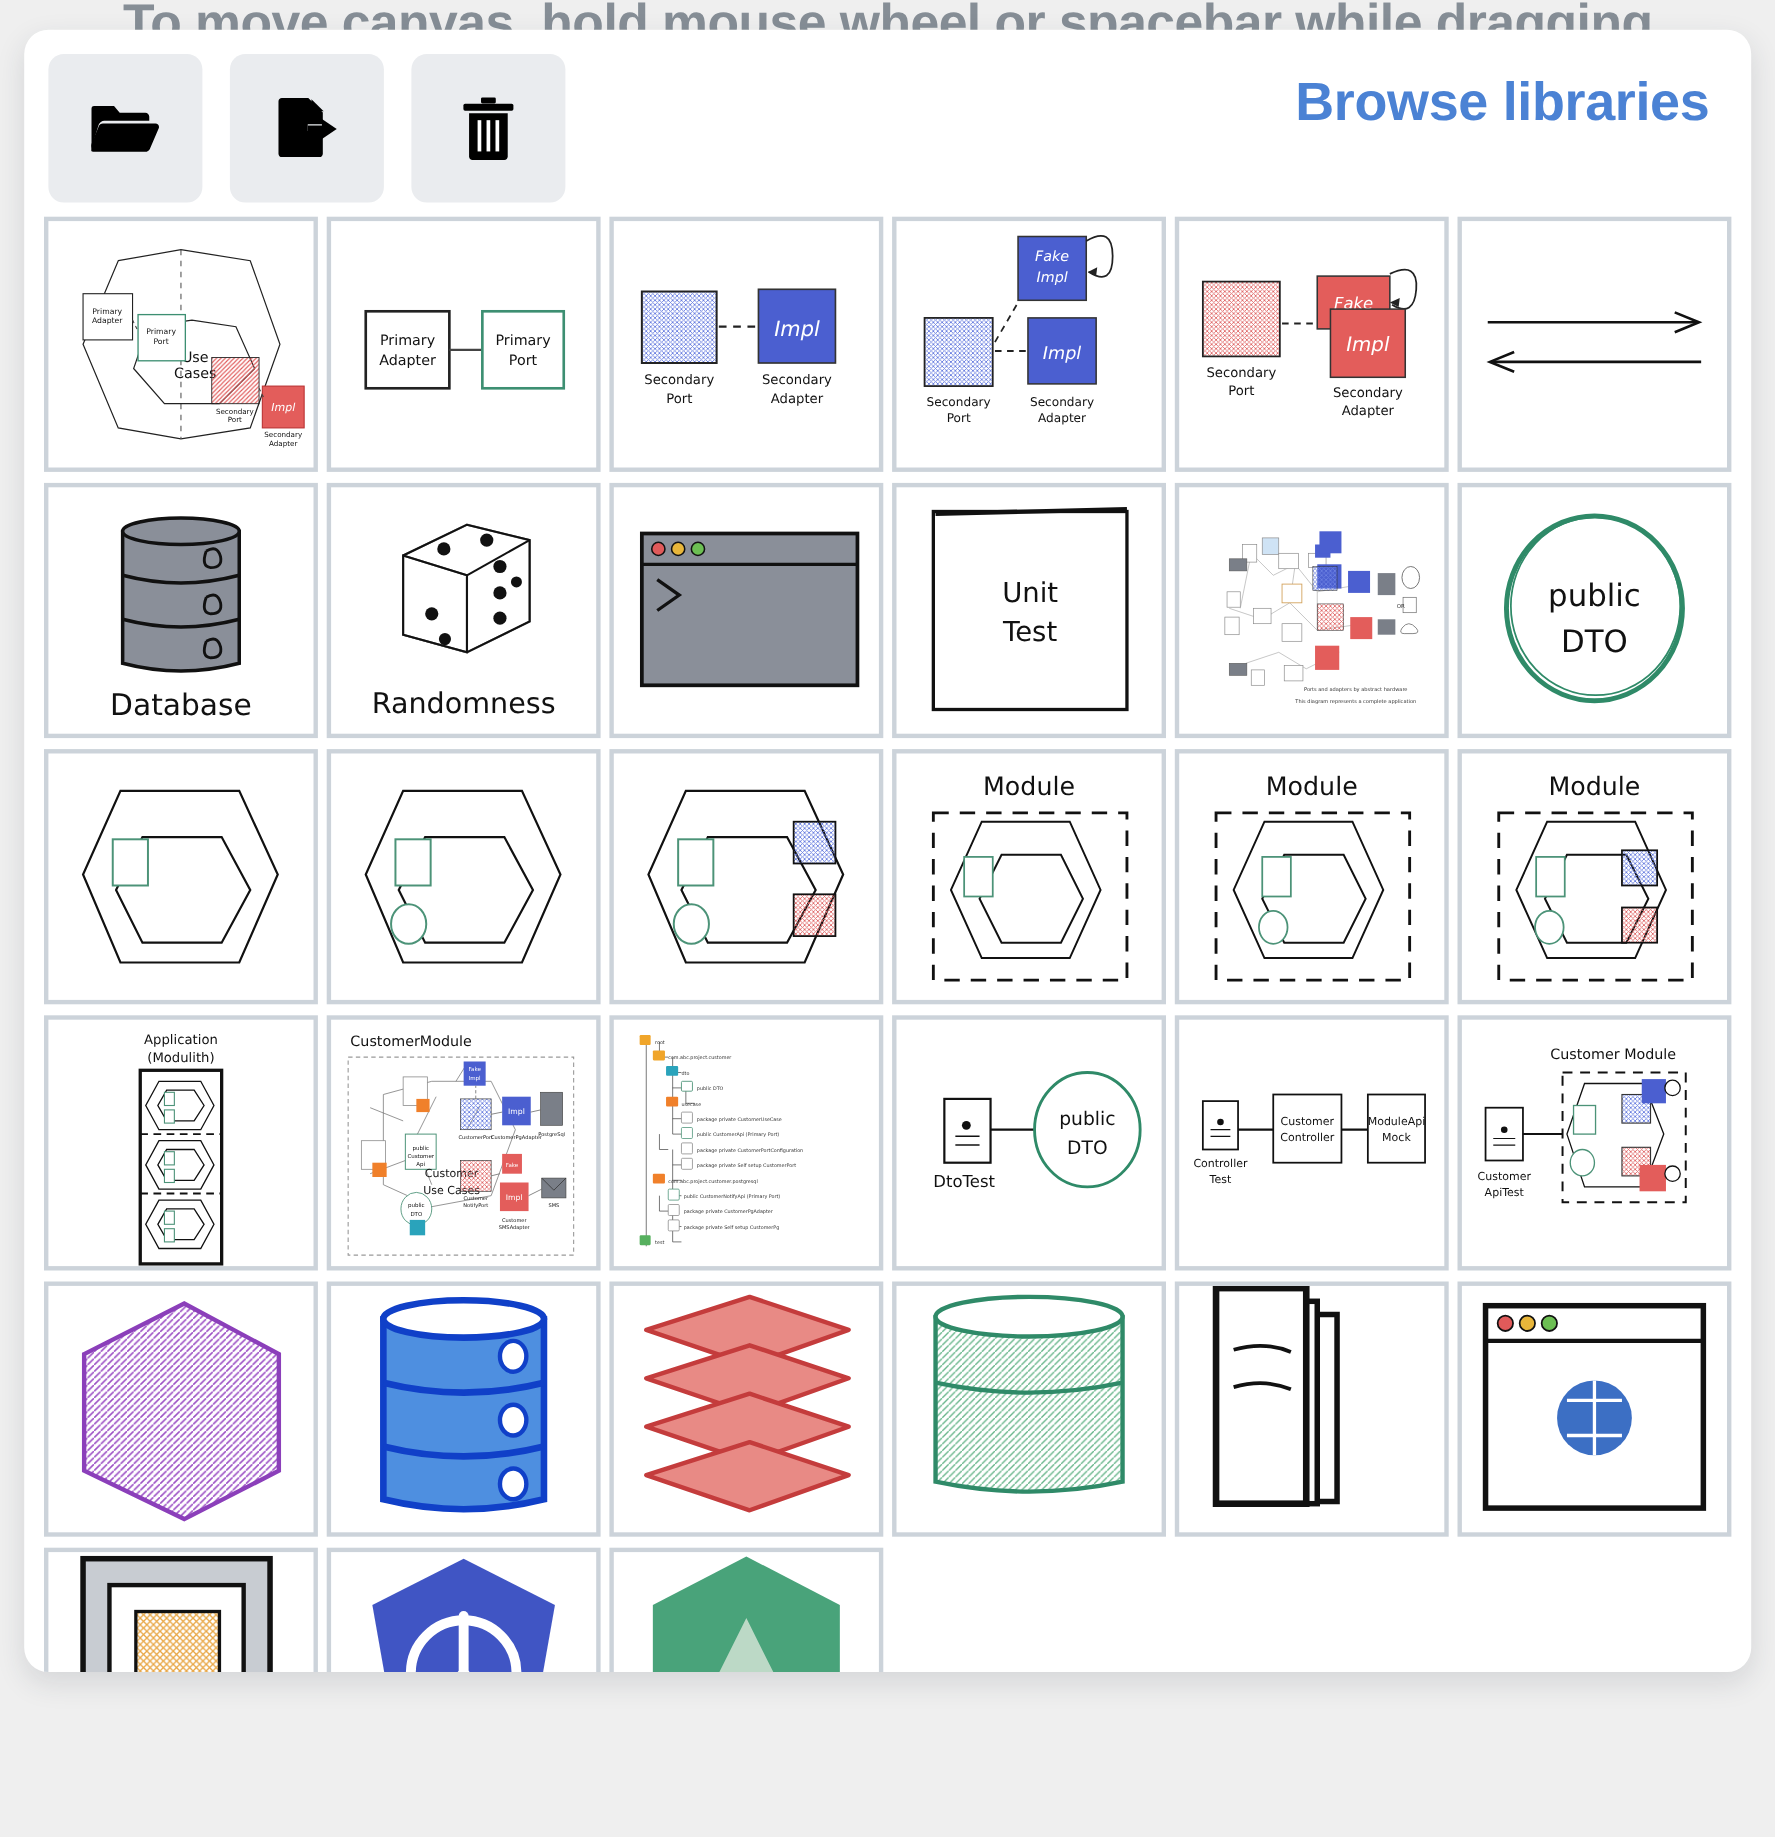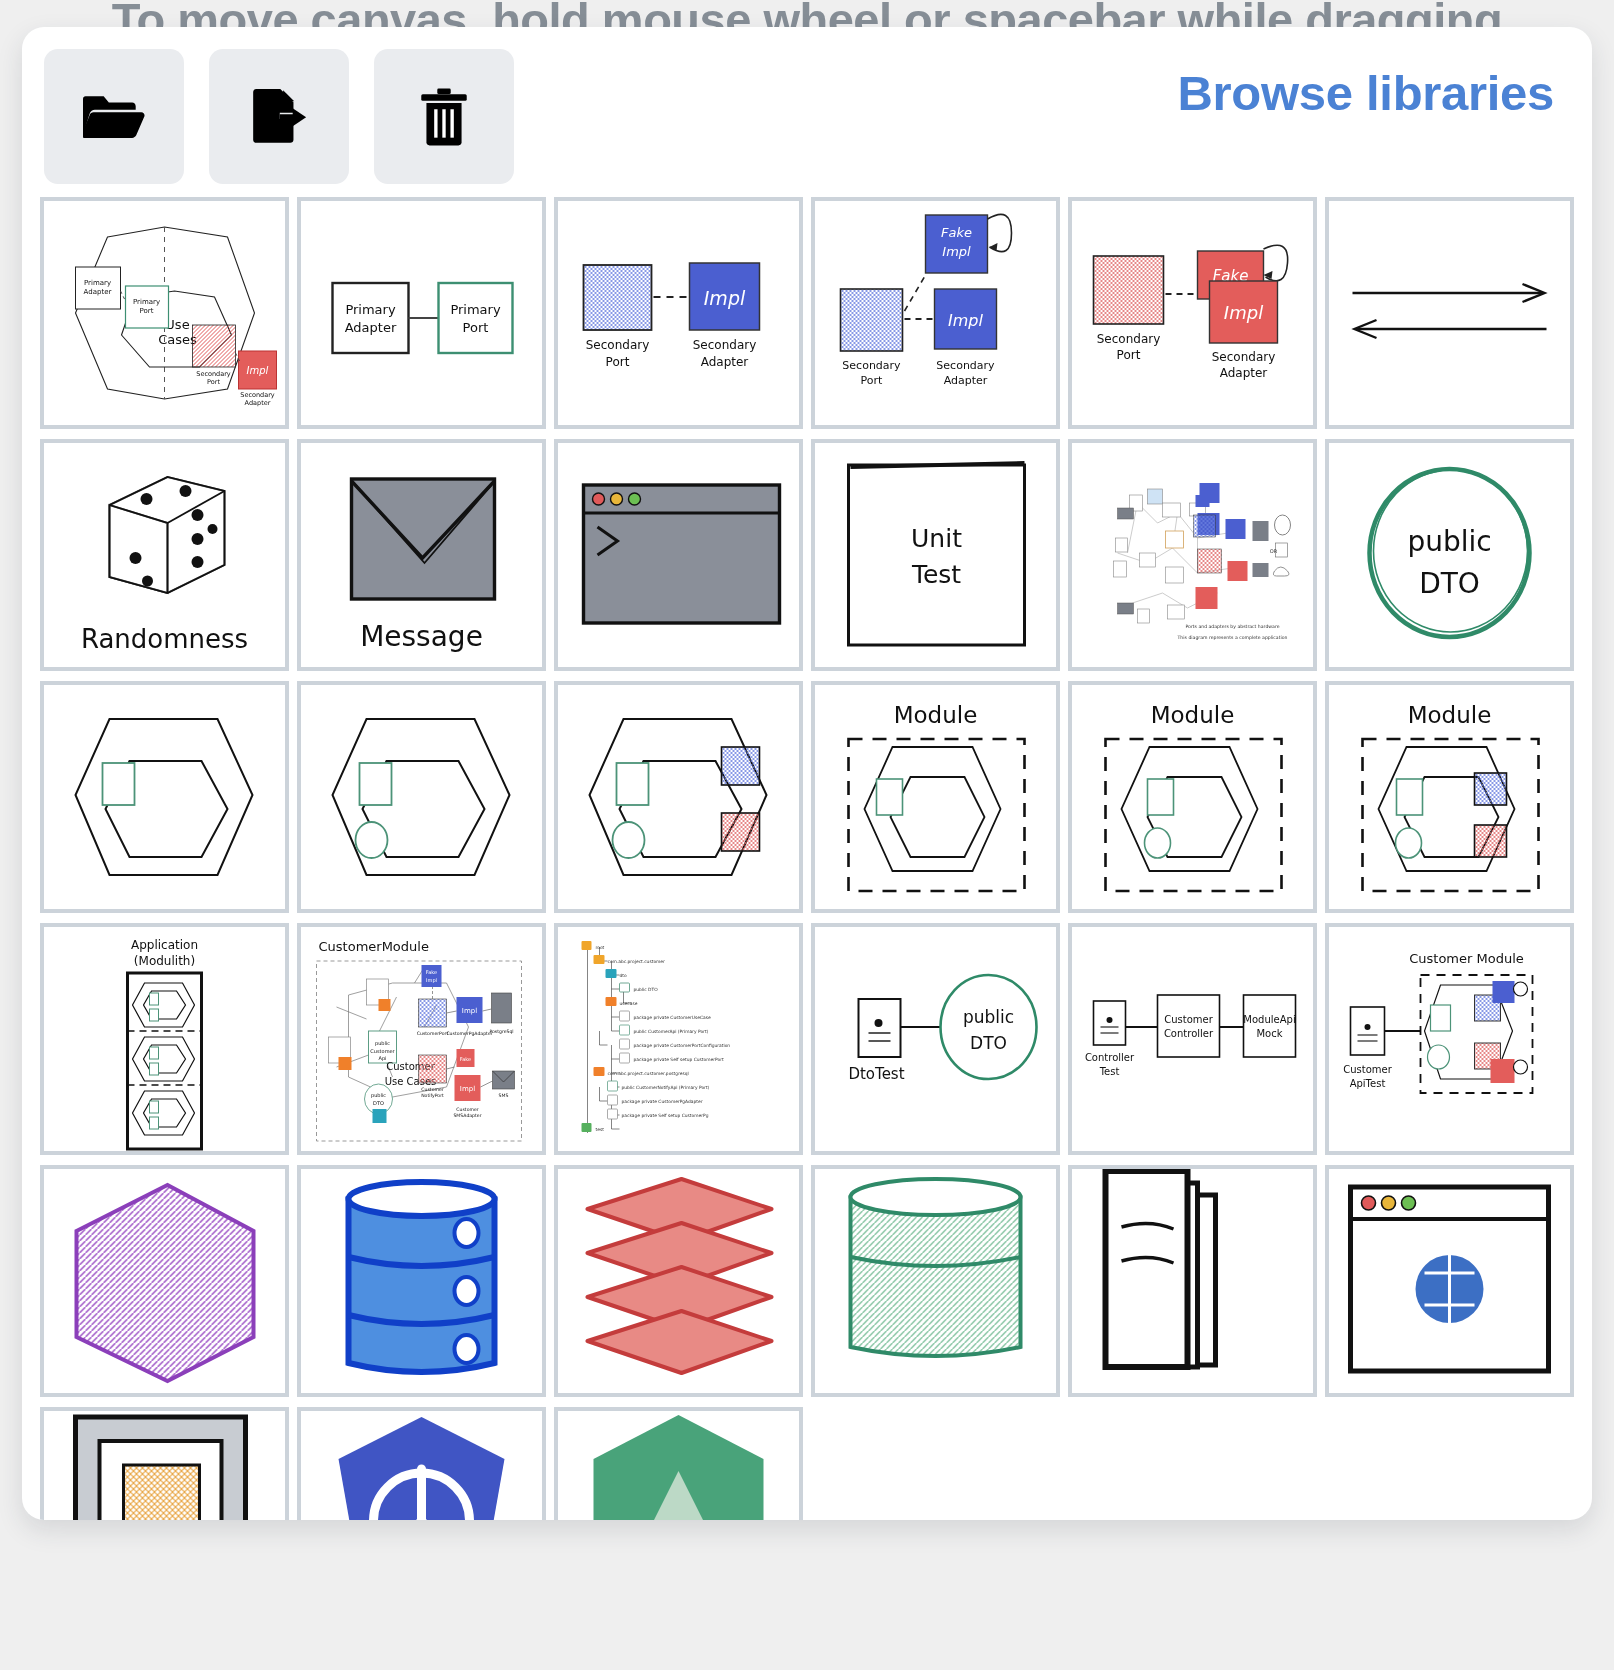--- a/index.html
+++ b/index.html
@@ -226,20 +226,36 @@
 
     <div class="library-tile">
       <svg class="tile-svg" viewBox="0 0 230 224">
         <line x1="18" y1="92" x2="208" y2="92" stroke="#111" stroke-width="2.4"></line>
         <path d="M188,83 L210,92 L188,101" fill="none" stroke="#111" stroke-width="2.4"></path>
         <line x1="22" y1="128" x2="212" y2="128" stroke="#111" stroke-width="2.4"></line>
         <path d="M42,119 L20,128 L42,137" fill="none" stroke="#111" stroke-width="2.4"></path>
       </svg>
     </div>
 
+    <div class="library-tile">
+      <svg class="tile-svg" viewBox="0 0 230 224">
+        <g stroke="#111" stroke-width="3.2" fill="#8a8f99">
+          <path d="M62,40 q53,-12 106,0 v120 q-53,14 -106,0 z"></path>
+          <ellipse cx="115" cy="40" rx="53" ry="12" fill="#8a8f99"></ellipse>
+          <path d="M62,80 q53,14 106,0" fill="none"></path>
+          <path d="M62,120 q53,14 106,0" fill="none"></path>
+        </g>
+        <g fill="none" stroke="#111" stroke-width="2.6">
+          <path d="M138,58 q10,-6 13,5 q2,10 -9,10 q-9,-1 -4,-15"></path>
+          <path d="M138,100 q10,-6 13,5 q2,10 -9,10 q-9,-1 -4,-15"></path>
+          <path d="M138,140 q10,-6 13,5 q2,10 -9,10 q-9,-1 -4,-15"></path>
+        </g>
+        <text class="sk" x="115" y="207" font-size="27" fill="#111" text-anchor="middle">Database</text>
+      </svg>
+    </div>
 
 
     <div class="library-tile">
       <svg class="tile-svg" viewBox="0 0 230 224">
         <g fill="#fff" stroke="#6a6a6a" stroke-width="2">
           <polygon points="60,62 118,34 175,48 175,122 118,150 60,134"></polygon>
           <polygon points="60,62 118,80 118,150 60,134"></polygon>
         </g>
         <g stroke="#111" stroke-width="1.8" fill="none">
           <path d="M60,62 L118,34 L175,48 L175,122 L118,150 L60,134 Z"></path>
@@ -254,28 +270,20 @@
           <circle cx="148" cy="72" r="6"></circle>
             <circle cx="148" cy="96" r="6"></circle>
           <circle cx="148" cy="119" r="6"></circle>
             <circle cx="163" cy="86" r="5"></circle>
         </g>
         <text class="sk" x="115" y="205" font-size="26" fill="#111" text-anchor="middle">Randomness</text>
       </svg>
     </div>
 
 
-    <div class="library-tile">
-      <svg class="tile-svg" viewBox="0 0 230 224">
-        <rect x="45" y="36" width="143" height="120" fill="#8a8f99" stroke="#111" stroke-width="3.4"></rect>
-        <path d="M45,38 L116,115 L188,38" fill="none" stroke="#111" stroke-width="3.4"></path>
-        <path d="M49,42 L118,120 L185,42" fill="none" stroke="#111" stroke-width="1.8"></path>
-        <text class="sk" x="115" y="203" font-size="28" fill="#111" text-anchor="middle">Message</text>
-      </svg>
-    </div>
 
     <div class="library-tile">
       <svg class="tile-svg" viewBox="0 0 230 224">
         <rect x="20" y="42" width="196" height="138" fill="#8a8f99" stroke="#111" stroke-width="3.4"></rect>
         <line x1="20" y1="70" x2="216" y2="70" stroke="#111" stroke-width="3"></line>
         <circle cx="35" cy="56" r="6" fill="#e05a5a" stroke="#111" stroke-width="1.4"></circle>
         <circle cx="53" cy="56" r="6" fill="#e8b63a" stroke="#111" stroke-width="1.4"></circle>
         <circle cx="71" cy="56" r="6" fill="#6cbf53" stroke="#111" stroke-width="1.4"></circle>
         <path d="M34,84 L54,98 L34,112" fill="none" stroke="#111" stroke-width="3"></path>
       </svg>

